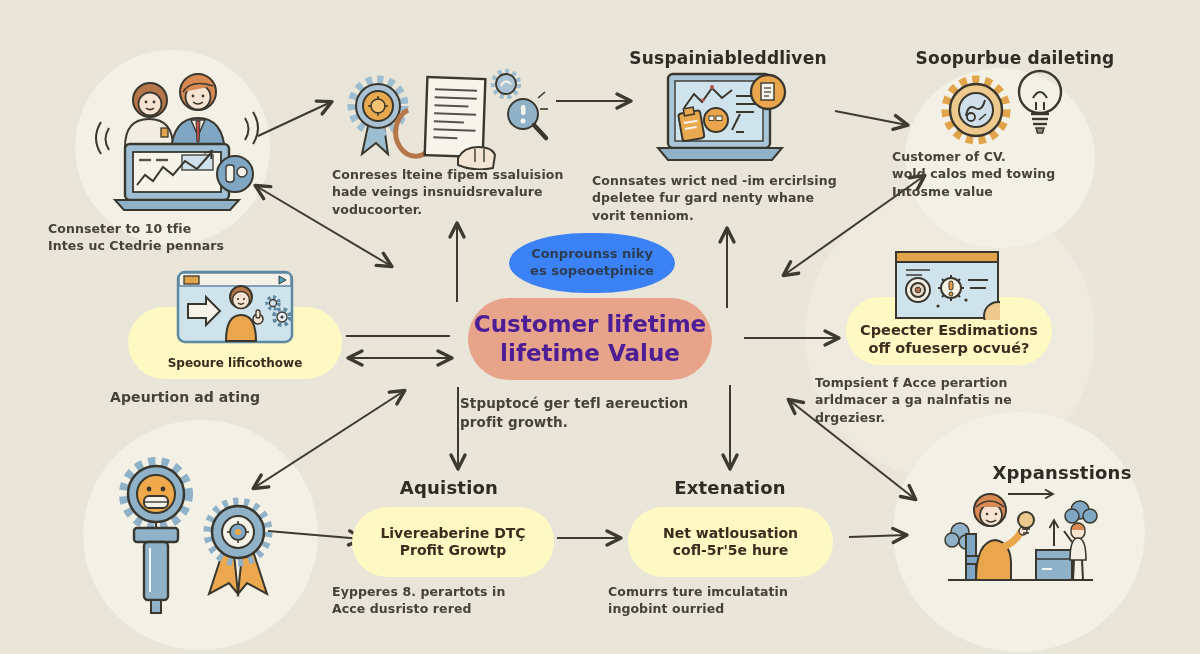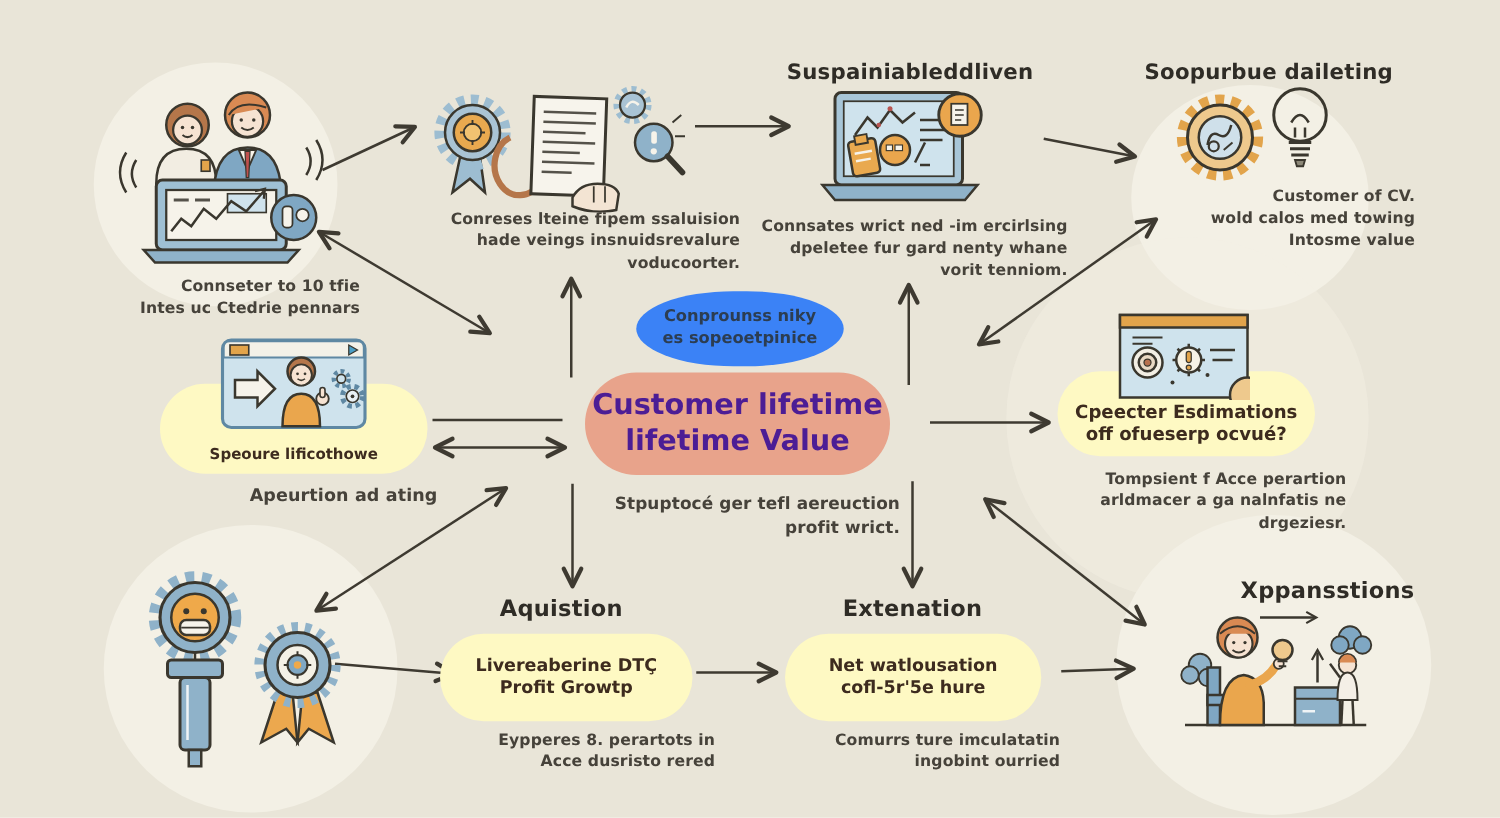--- a/index.html
+++ b/index.html
@@ -13,21 +13,21 @@
   .bgc{position:absolute; border-radius:50%; background:#f3f0e5; z-index:1;}
   #arrowlayer{position:absolute; left:0; top:0; z-index:2; pointer-events:none;}
   .lvl{z-index:3;}
   .lvl2{z-index:4;}
   .title{
     font-weight:700; font-size:17px; text-align:center; color:#2f2c26;
     letter-spacing:.2px; white-space:pre-line; line-height:1.2;
   }
   .title.big{font-size:18px;}
   .caption{
-    font-weight:700; font-size:12.5px; text-align:right; color:#46423a;
+    font-weight:700; font-size:12.5px; text-align:left; color:#46423a;
     white-space:pre-line; line-height:1.38; letter-spacing:.1px;
   }
   .pill{
     background:#fef9c3; border-radius:38px; display:flex; align-items:center;
     justify-content:center; text-align:center; font-weight:700; color:#3d2b1e;
     white-space:pre-line; line-height:1.25;
   }
   .pill.left-pill{align-items:flex-end; padding-bottom:8px; box-sizing:border-box; font-size:12px;}
   .pill.right-pill{font-size:14.5px; padding-top:16px; box-sizing:border-box;}
   .pill.bottom-pill{font-size:14px;}
@@ -244,21 +244,21 @@
     <circle cx="106" cy="47" r="5" fill="#e8eff3" stroke="#3a372e" stroke-width="1.3"></circle>
     <circle cx="106" cy="47" r="1.5" fill="#3a372e"></circle>
   </svg>
   <div class="abs lvl caption" style="left:110px;top:388px;width:240px;font-size:14px;">Apeurtion ad ating</div>
 
   <div id="bubble">Conprounss niky
 es sopeoetpinice</div>
   <div id="center-node">Customer lifetime
 lifetime Value</div>
   <div class="abs lvl caption" style="left:460px;top:394px;width:260px;font-size:13.5px;">Stpuptocé ger tefl aereuction
-profit wrict.</div>
+profit growth.</div>
 
   <div class="abs lvl pill right-pill" style="left:846px;top:297px;width:206px;height:68px;">Cpeecter Esdimations
 off ofueserp ocvué?</div>
   <svg class="abs lvl2" style="left:894px;top:250px;" width="106" height="70" viewBox="0 0 106 70">
     <rect x="2" y="2" width="102" height="66" fill="#cfe3ed" stroke="#3a372e" stroke-width="2"></rect>
     <rect x="2" y="2" width="102" height="10" fill="#e2a44b" stroke="#3a372e" stroke-width="2"></rect>
     <circle cx="104" cy="66" r="14" fill="#eec98d" stroke="#3a372e" stroke-width="2"></circle>
     <line x1="12" y1="20" x2="36" y2="20" stroke="#3a372e" stroke-width="1.5"></line>
     <line x1="12" y1="25" x2="28" y2="25" stroke="#3a372e" stroke-width="1.5"></line>
     <circle cx="24" cy="40" r="12" fill="#f3efe4" stroke="#3a372e" stroke-width="2"></circle>

